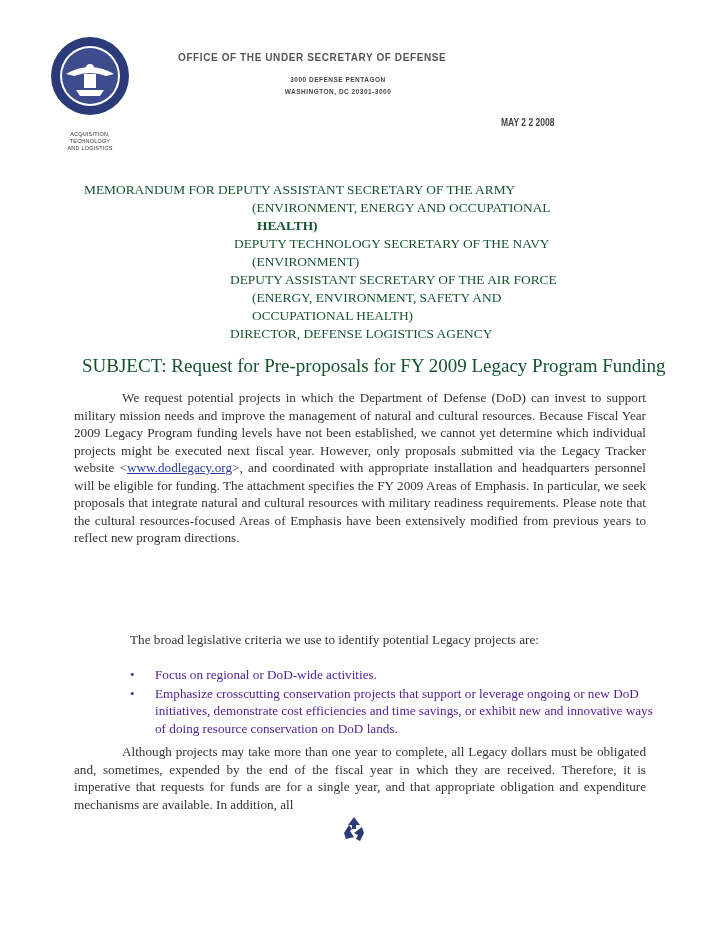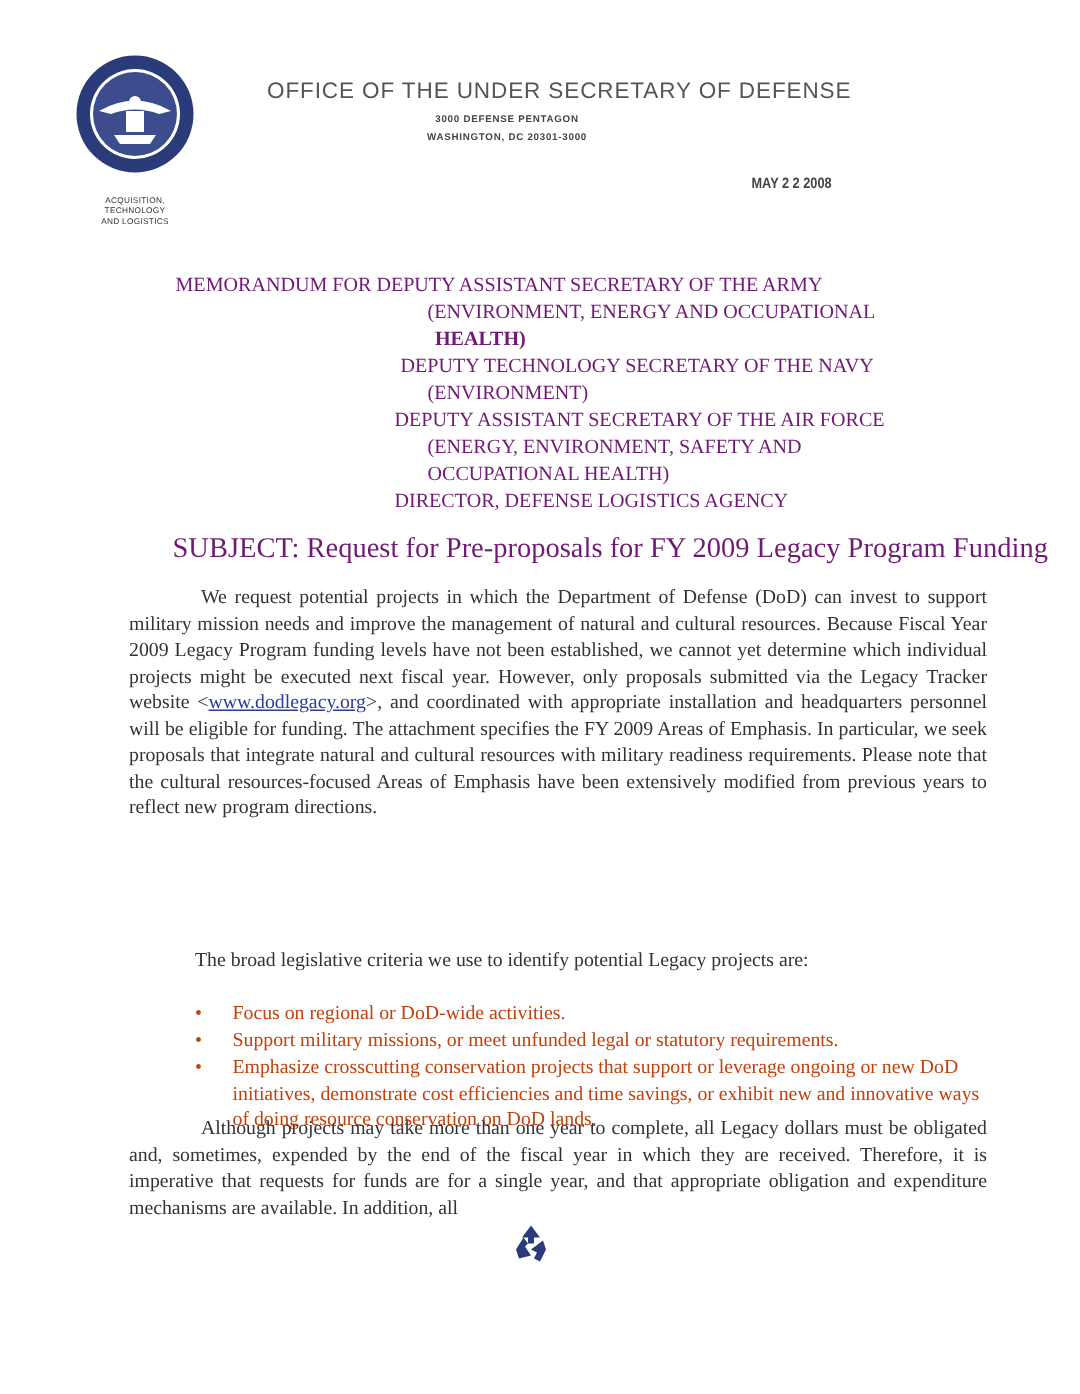--- a/index.html
+++ b/index.html
@@ -1,28 +1,28 @@
 <!DOCTYPE html>
 <html><head>
 <meta charset="utf-8">
 <style>
   html, body { margin:0; padding:0; background:#ffffff; }
   body { width:720px; height:929px; position:relative; overflow:hidden; font-family:"Liberation Serif", serif; color:#2a2a2a; }
   .seal { position:absolute; left:50px; top:36px; width:80px; height:80px; }
   .seal-caption { position:absolute; left:52px; top:131px; width:76px; text-align:center; font-family:"Liberation Sans", sans-serif; font-size:5.5px; line-height:7px; color:#333; letter-spacing:0.2px; }
-  .office { position:absolute; left:178px; top:52px; font-family:"Liberation Sans", sans-serif; font-size:15px; font-weight:normal; color:#555; letter-spacing:0.6px; }
+  .office { position:absolute; left:178px; top:52px; font-family:"Liberation Sans", sans-serif; font-size:10px; font-weight:bold; color:#555; letter-spacing:0.6px; }
   .addr { position:absolute; left:200px; width:260px; text-align:center; font-family:"Liberation Sans", sans-serif; font-size:6.5px; font-weight:bold; color:#444; letter-spacing:0.5px; }
   .addr1 { top:76px; left:208px; }
   .addr2 { top:88px; left:208px; }
   .date { position:absolute; left:501px; top:117px; font-family:"Liberation Sans", sans-serif; font-size:10px; font-weight:bold; color:#444; transform:scaleX(0.85); transform-origin:left; }
-  .memo { position:absolute; font-size:13.4px; line-height:18px; color:#701a75; white-space:nowrap;margin-left:33px; }
-  .para { position:absolute; left:86px; width:572px; font-size:13.2px; line-height:17.5px; color:#333; text-align:justify; }
+  .memo { position:absolute; font-size:13.4px; line-height:18px; color:#14532d; white-space:nowrap; }
+  .para { position:absolute; left:74px; width:572px; font-size:13.2px; line-height:17.5px; color:#333; text-align:justify; }
   .para .indent { display:inline-block; width:48px; }
   .para a { color:#2a3c9a; text-decoration:underline; }
-  .bullets { position:absolute; left:130px; top:666px; width:530px; font-size:13.2px; line-height:17.5px; color:#c2410c; margin:0; padding:0; list-style:none; }
+  .bullets { position:absolute; left:130px; top:666px; width:530px; font-size:13.2px; line-height:17.5px; color:#4c1d95; margin:0; padding:0; list-style:none; }
   .bullets li { position:relative; padding-left:25px; }
   .bullets li::before { content:"\2022"; position:absolute; left:0; top:0; }
   .recycle { position:absolute; left:340px; top:815px; width:28px; height:28px; }
 </style>
 </head>
 <body>
 
 <svg class="seal" viewBox="0 0 80 80">
   <circle cx="40" cy="40" r="39" fill="#2b3a78"></circle>
   <circle cx="40" cy="40" r="30" fill="#ffffff"></circle>
@@ -58,21 +58,20 @@
 <div class="memo" style="left:82px;top:357px;font-size:19px;">SUBJECT: Request for Pre-proposals for FY 2009 Legacy Program Funding</div>
 
 <div class="para" style="top:389px;">
   <span class="indent"></span><span>We request potential projects in which the Department of Defense (DoD) can invest to support military mission needs and improve the management of natural and cultural resources.  Because Fiscal Year 2009 Legacy Program funding levels have not been established, we cannot yet determine which individual projects might be executed next fiscal year.  However, only proposals submitted via the Legacy Tracker website &lt;</span><a>www.dodlegacy.org</a><span>&gt;, and coordinated with appropriate installation and headquarters personnel will be eligible for funding.  The attachment specifies the FY 2009 Areas of Emphasis.  In particular, we seek proposals that integrate natural and cultural resources with military readiness requirements.  Please note that the cultural resources-focused Areas of Emphasis have been extensively modified from previous years to reflect new program directions.</span>
 </div>
 
 <div class="para" style="top:631px;left:130px;width:540px;">The broad legislative criteria we use to identify potential Legacy projects are:</div>
 
 <ul class="bullets">
   <li>Focus on regional or DoD-wide activities.</li>
-  <li>Support military missions, or meet unfunded legal or statutory requirements.</li>
   <li style="margin-top:1px;">Emphasize crosscutting conservation projects that support or leverage ongoing or new DoD initiatives, demonstrate cost efficiencies and time savings, or exhibit new and innovative ways of doing resource conservation on DoD lands.</li>
 </ul>
 
 <div class="para" style="top:743px;font-family:Liberation Serif, serif;">
   <span class="indent"></span><span>Although projects may take more than one year to complete, all Legacy dollars must be obligated and, sometimes, expended by the end of the fiscal year in which they are received.  Therefore, it is imperative that requests for funds are for a single year, and that appropriate obligation and expenditure mechanisms are available.  In addition, all</span>
 </div>
 
 <svg class="recycle" viewBox="0 0 28 28">
   <path d="M14 2 L20 10 L16 10 L16 14 L12 14 L12 10 L8 10 Z" fill="#2b3a78"></path>
   <path d="M4 18 L9 10 L12 14 L10 16 L14 22 L6 24 Z" fill="#2b3a78"></path>

